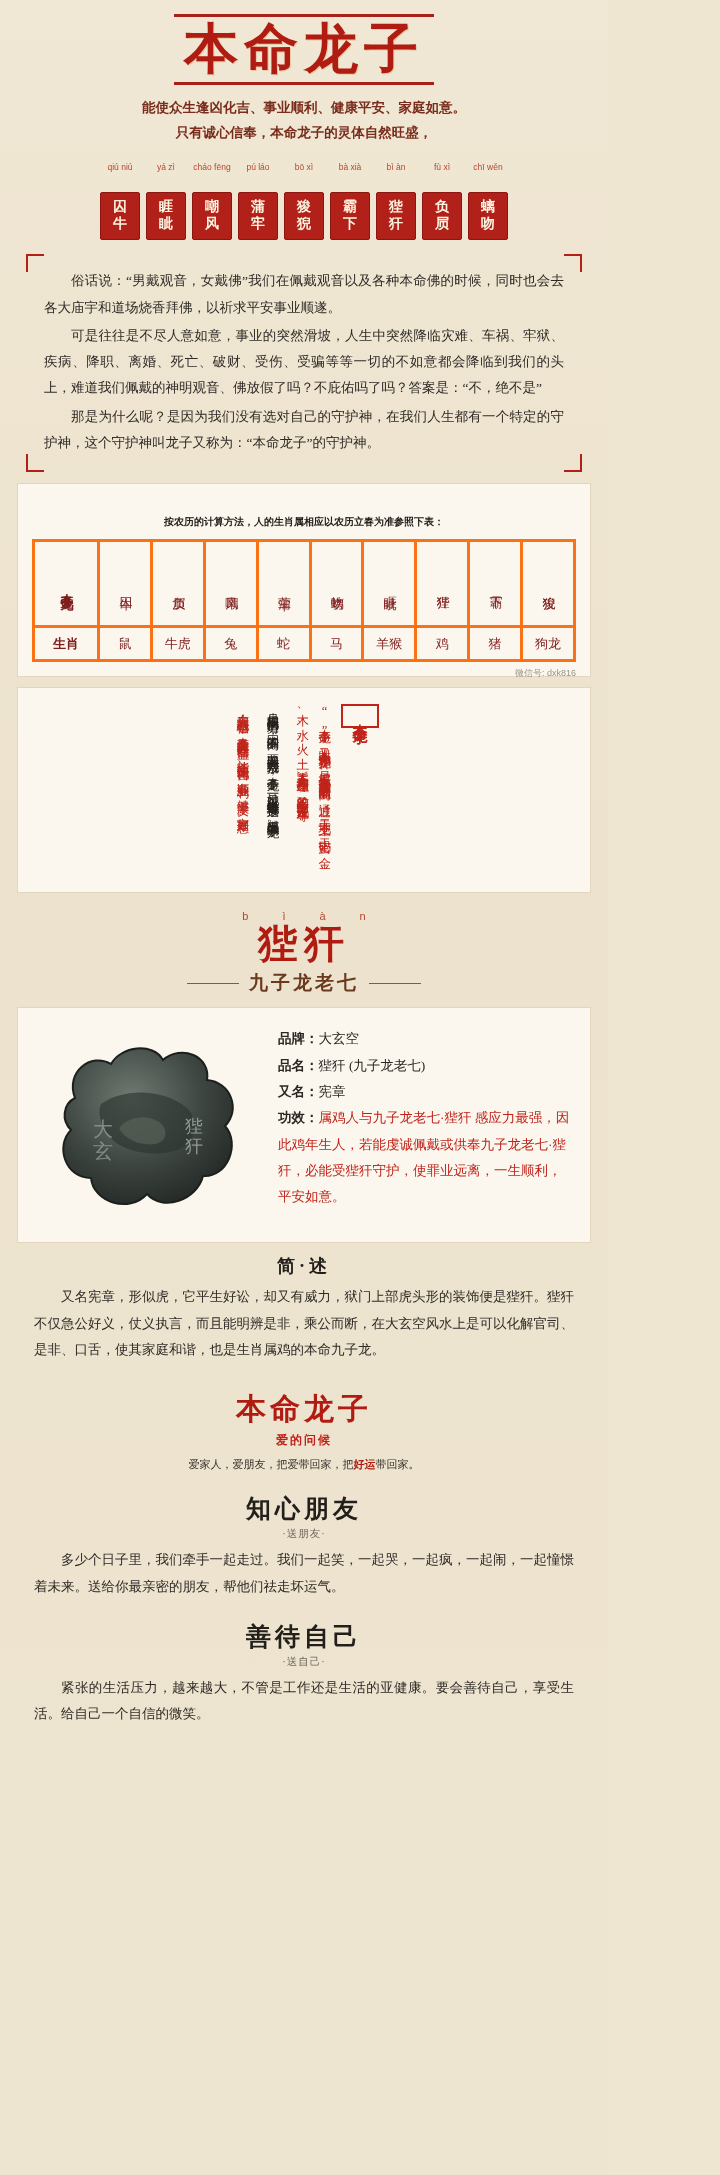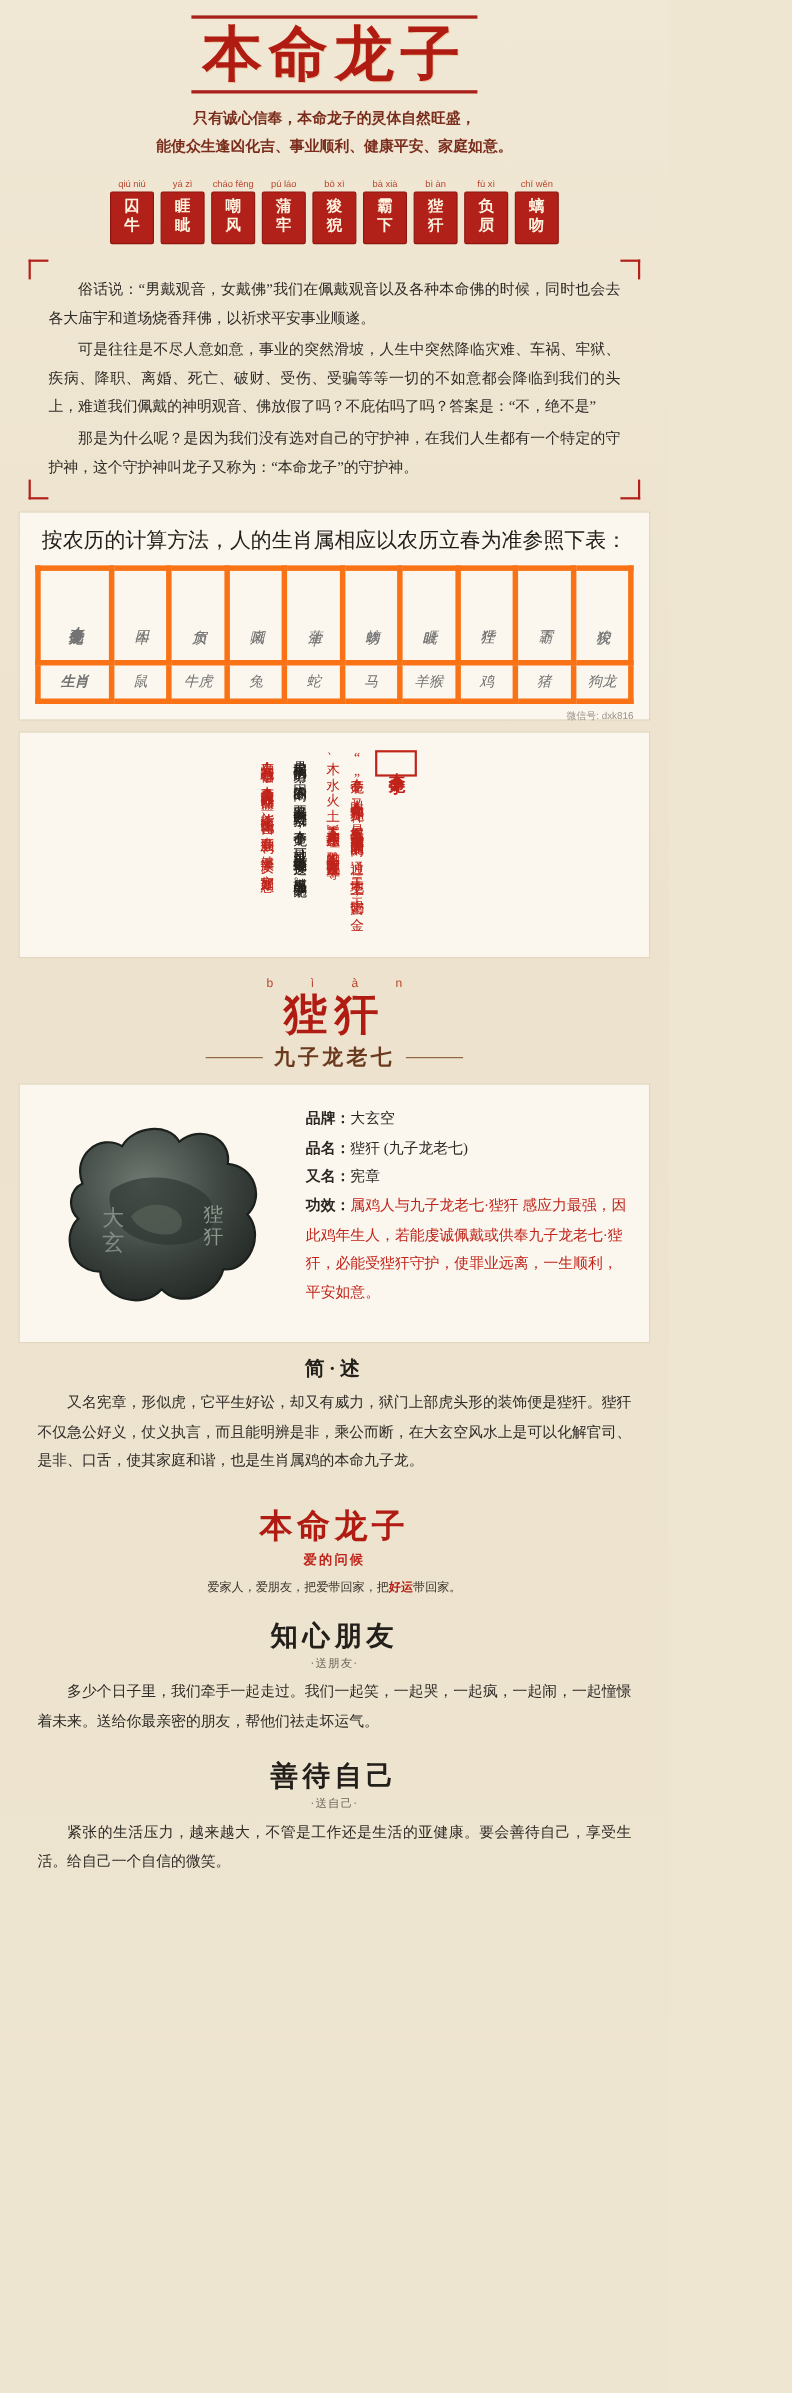--- a/index.html
+++ b/index.html
@@ -54,21 +54,21 @@
   }
   .plaque{
     width:40px;
     text-align:center;
   }
   .plaque .py{
     font-size:8.5px;
     color:#b8462e;
     letter-spacing:0;
     line-height:1.2;
-    margin-bottom:2px;
+    margin-bottom:20px;
     font-family:"Liberation Sans", sans-serif;
   }
   .plaque .tab{
     background:#b2201a;
     border:1px solid #8d150f;
     border-radius:2px;
     color:#fdf3df;
     font-size:14px;
     font-weight:bold;
     line-height:1.18;
@@ -105,38 +105,37 @@
   
   .card{
     background:#fbf7ee;
     margin:12px 18px;
     padding:12px 14px 14px;
     box-shadow:0 0 0 1px #e2d6bd;
     position:relative;
   }
   .table-caption{
     text-align:center;
-    font-size:19px;
-    font-weight:normal;
+    font-size:10px;
+    font-weight:bold;
     color:#23201c;
-    margin:0 0 10px;
+    margin:19px 0 10px;
   }
   table.zodiac{
     border-collapse:collapse;
     width:100%;
     table-layout:fixed;
   }
   table.zodiac td{
-    border:5px solid #f97316;
+    border:3px solid #f97316;
     text-align:center;
     vertical-align:middle;
     font-size:13px;
     padding:6px 2px;
-    color:#737373;
-    font-style:italic;
+    color:#7f1d1d;
   }
   table.zodiac td.head{
     font-weight:bold;
     width:58px;
   }
   .vert{
     writing-mode:vertical-rl;
     text-orientation:upright;
     display:inline-block;
     line-height:1.15;
@@ -253,22 +252,22 @@
 </head>
 <body>
 
 <div class="page">
 
   <div class="masthead">
     <div class="title-box">
       <span class="ch">本</span><span class="ch">命</span><span class="ch">龙</span><span class="ch">子</span>
     </div>
     <div class="subtitle">
+      <div>能使众生逢凶化吉、事业顺利、健康平安、家庭如意。</div>
       <div>只有诚心信奉，本命龙子的灵体自然旺盛，</div>
-      <div>能使众生逢凶化吉、事业顺利、健康平安、家庭如意。</div>
     </div>
   </div>
 
   <div class="plaques">
     <div class="plaque">
       <div class="py">qiú niú</div>
       <div class="tab">
         <span>囚</span>
         <span>牛</span>
       </div>

